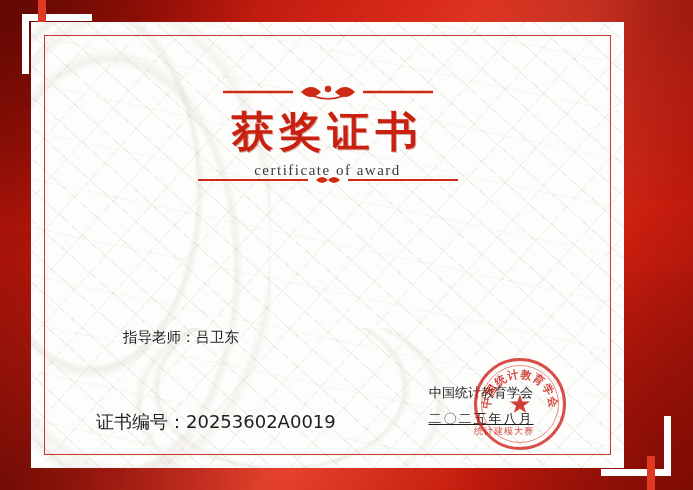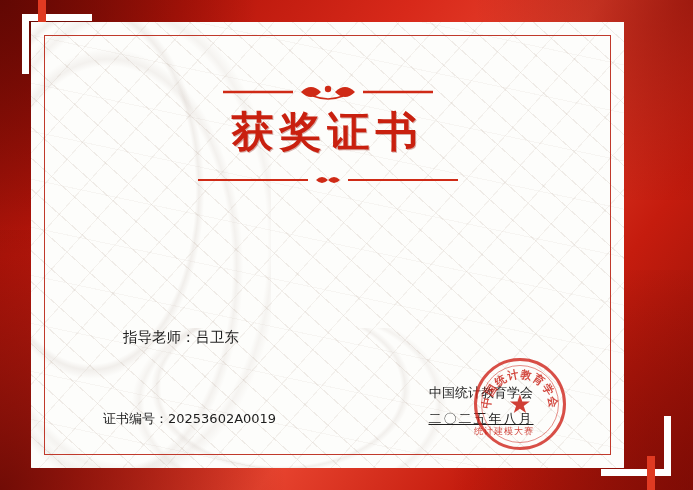--- a/index.html
+++ b/index.html
@@ -182,24 +182,24 @@
     font-family: "DejaVu Sans", "Liberation Sans", sans-serif;
     font-size: 14.5px;
     color: #1d1d1d;
   }
   .members .row { margin-bottom: 13px; }
   .members .row:last-child { margin-bottom: 12px; font-family: Liberation Mono, monospace; }
 
   
   .cert-no {
     position: absolute;
-    left: 72px;
+    left: 65px;
     top: 388px;
     font-family: "DejaVu Sans", "Liberation Sans", sans-serif;
-    font-size: 13px;
+    font-size: 18px;
     color: #1d1d1d;
     text-align: right;
   }
 
   
   .issuer {
     position: absolute;
     right: 48px;
     top: 358px;
     width: 190px;
@@ -296,20 +296,21 @@
         <path d="M10 14 H80" stroke="#cf2a16" stroke-width="2.4" fill="none"></path>
         <path d="M150 14 H220" stroke="#cf2a16" stroke-width="2.4" fill="none"></path>
         <path d="M88 14 q10 -10 20 0 q-10 10 -20 0 Z" fill="#cf2a16"></path>
         <path d="M122 14 q10 -10 20 0 q-10 10 -20 0 Z" fill="#cf2a16"></path>
         <circle cx="115" cy="11" r="3.2" fill="#cf2a16"></circle>
         <path d="M100 18 q15 6 30 0" stroke="#cf2a16" stroke-width="1.4" fill="none"></path>
       </svg>
     </div>
 
     <div class="title-cn">获奖证书</div>
+    <div class="title-en">certificate of award</div>
 
     <div class="ornament ornament-bottom">
       <svg width="300" height="14" viewBox="0 0 300 14">
         <path d="M20 8 H130" stroke="#cf2a16" stroke-width="2.2" fill="none"></path>
         <path d="M170 8 H280" stroke="#cf2a16" stroke-width="2.2" fill="none"></path>
         <path d="M138 8 q6 -6 12 0 q-6 6 -12 0 Z" fill="#cf2a16"></path>
         <path d="M150 8 q6 -6 12 0 q-6 6 -12 0 Z" fill="#cf2a16"></path>
       </svg>
     </div>
 

